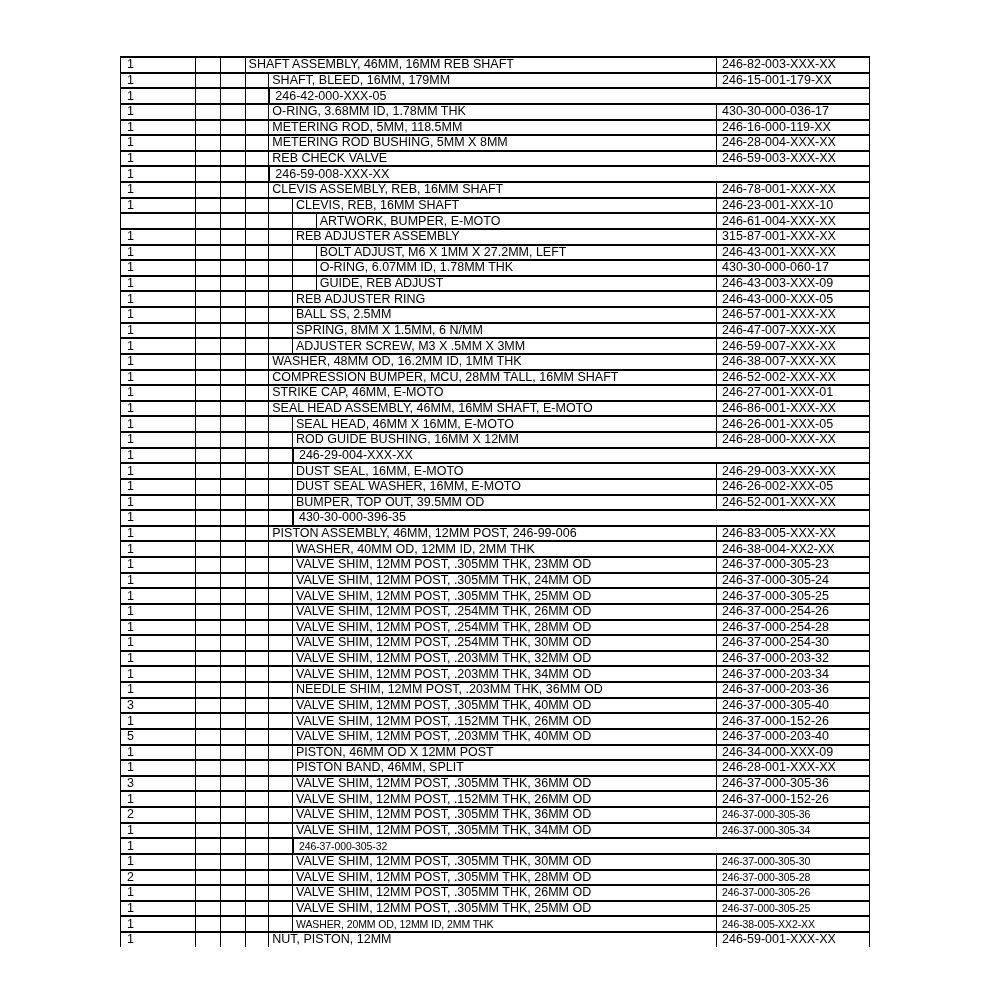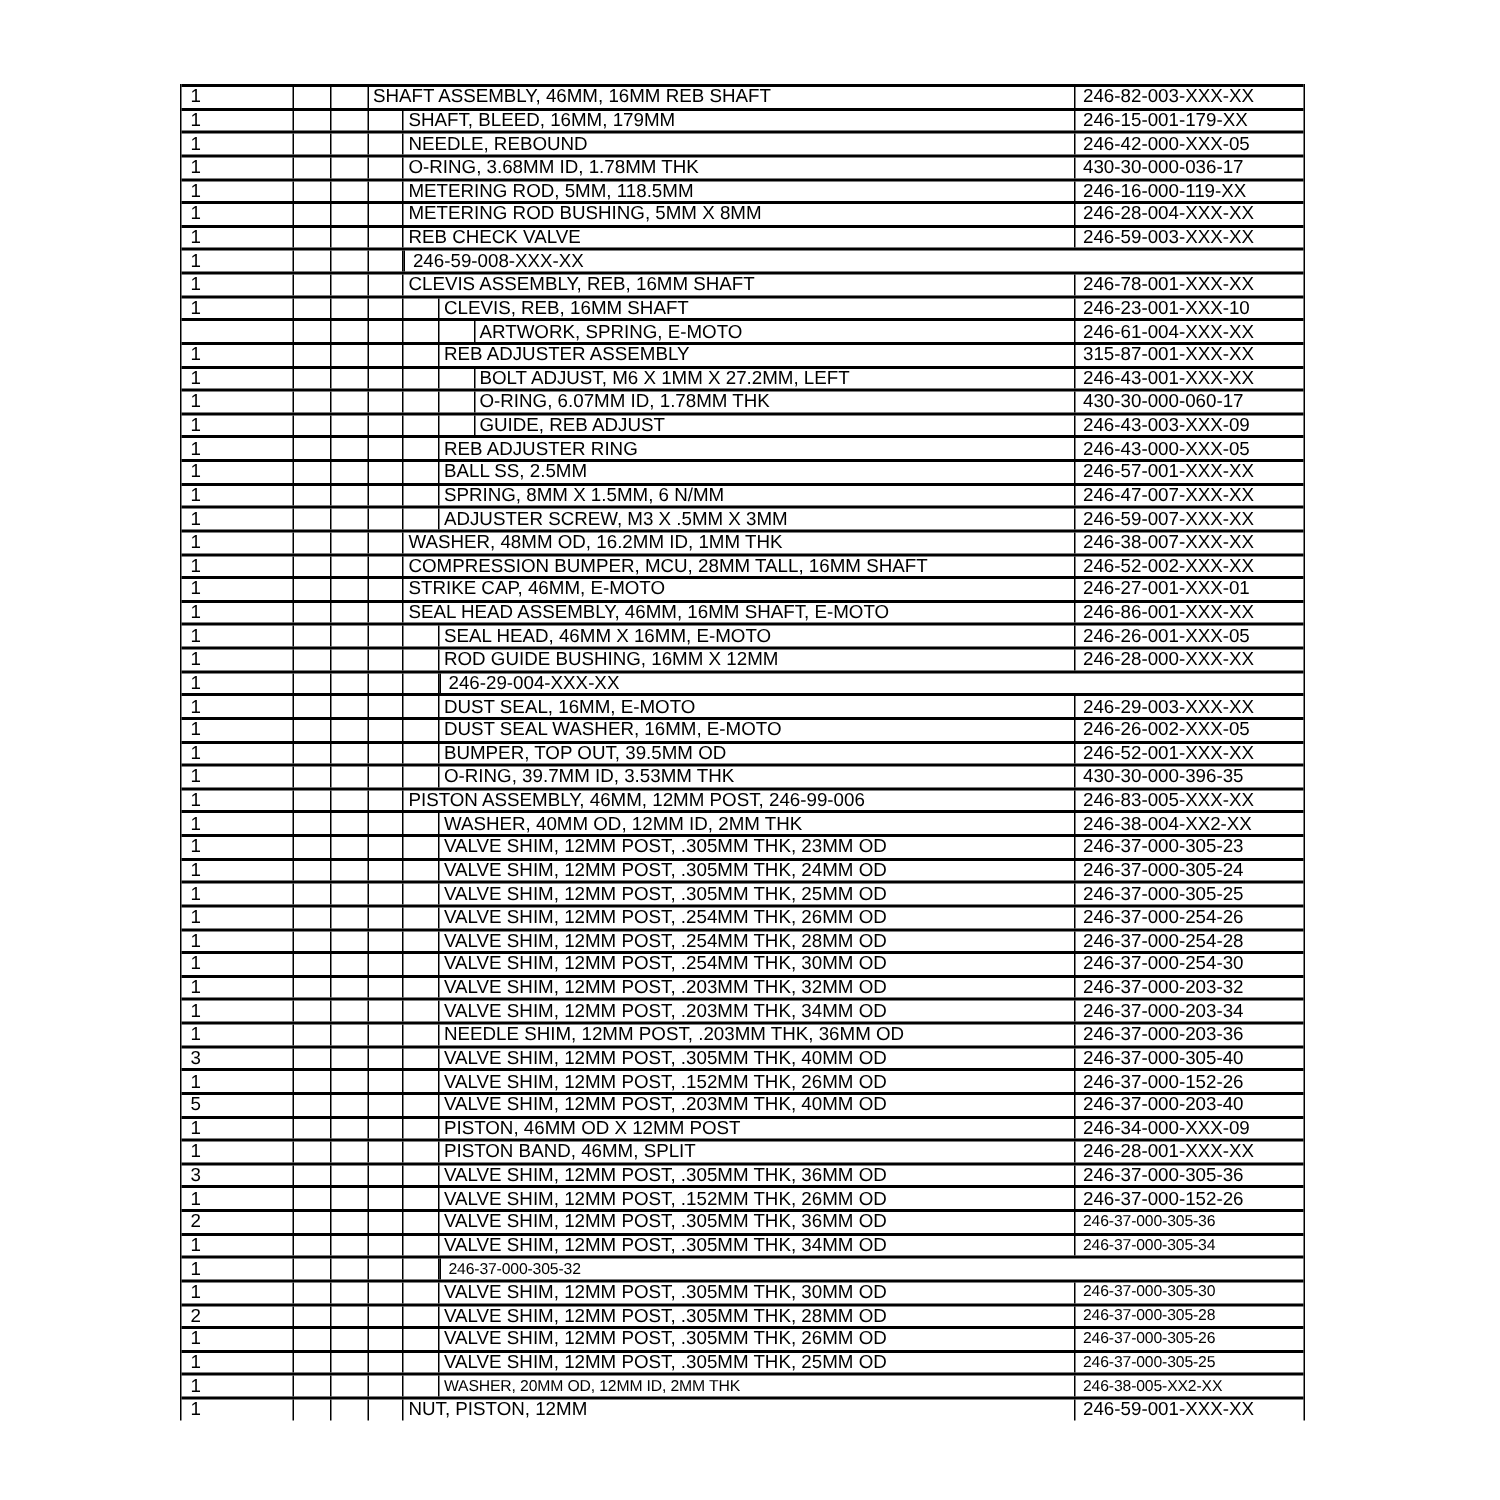--- a/index.html
+++ b/index.html
@@ -103,21 +103,20 @@
     <div class="indent-cells"><div class="indent-cell"></div></div>
     <div class="cell-desc">SHAFT, BLEED, 16MM, 179MM</div>
     <div class="cell-part">246-15-001-179-XX</div>
   </div>
 
   <div class="row">
     <div class="cell-qty">1</div>
     <div class="cell-n"></div>
     <div class="cell-n"></div>
     <div class="indent-cells"><div class="indent-cell"></div></div>
-    <div class="cell-desc">NEEDLE, REBOUND</div>
     <div class="cell-part">246-42-000-XXX-05</div>
   </div>
 
   <div class="row">
     <div class="cell-qty">1</div>
     <div class="cell-n"></div>
     <div class="cell-n"></div>
     <div class="indent-cells"><div class="indent-cell"></div></div>
     <div class="cell-desc">O-RING, 3.68MM ID, 1.78MM THK</div>
     <div class="cell-part">430-30-000-036-17</div>
@@ -174,21 +173,21 @@
     <div class="indent-cells"><div class="indent-cell"></div><div class="indent-cell"></div></div>
     <div class="cell-desc">CLEVIS, REB, 16MM SHAFT</div>
     <div class="cell-part">246-23-001-XXX-10</div>
   </div>
 
   <div class="row">
     <div class="cell-qty"></div>
     <div class="cell-n"></div>
     <div class="cell-n"></div>
     <div class="indent-cells"><div class="indent-cell"></div><div class="indent-cell"></div><div class="indent-cell"></div></div>
-    <div class="cell-desc">ARTWORK, SPRING, E-MOTO</div>
+    <div class="cell-desc">ARTWORK, BUMPER, E-MOTO</div>
     <div class="cell-part">246-61-004-XXX-XX</div>
   </div>
 
   <div class="row">
     <div class="cell-qty">1</div>
     <div class="cell-n"></div>
     <div class="cell-n"></div>
     <div class="indent-cells"><div class="indent-cell"></div><div class="indent-cell"></div></div>
     <div class="cell-desc">REB ADJUSTER ASSEMBLY</div>
     <div class="cell-part">315-87-001-XXX-XX</div>
@@ -344,21 +343,20 @@
     <div class="indent-cells"><div class="indent-cell"></div><div class="indent-cell"></div></div>
     <div class="cell-desc">BUMPER, TOP OUT, 39.5MM OD</div>
     <div class="cell-part">246-52-001-XXX-XX</div>
   </div>
 
   <div class="row">
     <div class="cell-qty">1</div>
     <div class="cell-n"></div>
     <div class="cell-n"></div>
     <div class="indent-cells"><div class="indent-cell"></div><div class="indent-cell"></div></div>
-    <div class="cell-desc">O-RING, 39.7MM ID, 3.53MM THK</div>
     <div class="cell-part">430-30-000-396-35</div>
   </div>
 
   <div class="row">
     <div class="cell-qty">1</div>
     <div class="cell-n"></div>
     <div class="cell-n"></div>
     <div class="indent-cells"><div class="indent-cell"></div></div>
     <div class="cell-desc">PISTON ASSEMBLY, 46MM, 12MM POST, 246-99-006</div>
     <div class="cell-part">246-83-005-XXX-XX</div>

